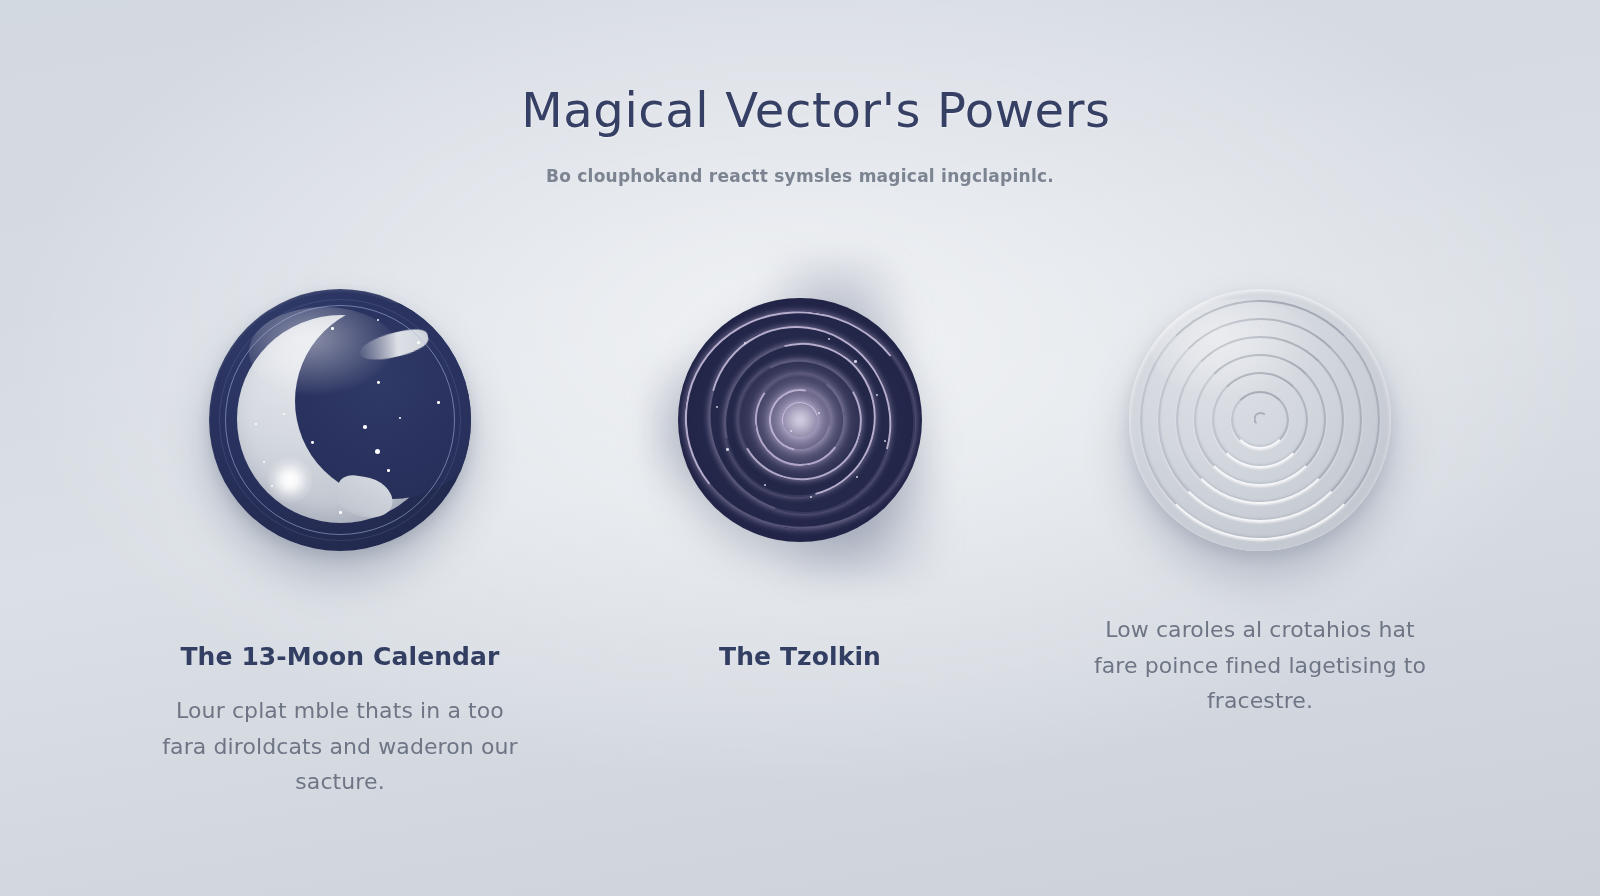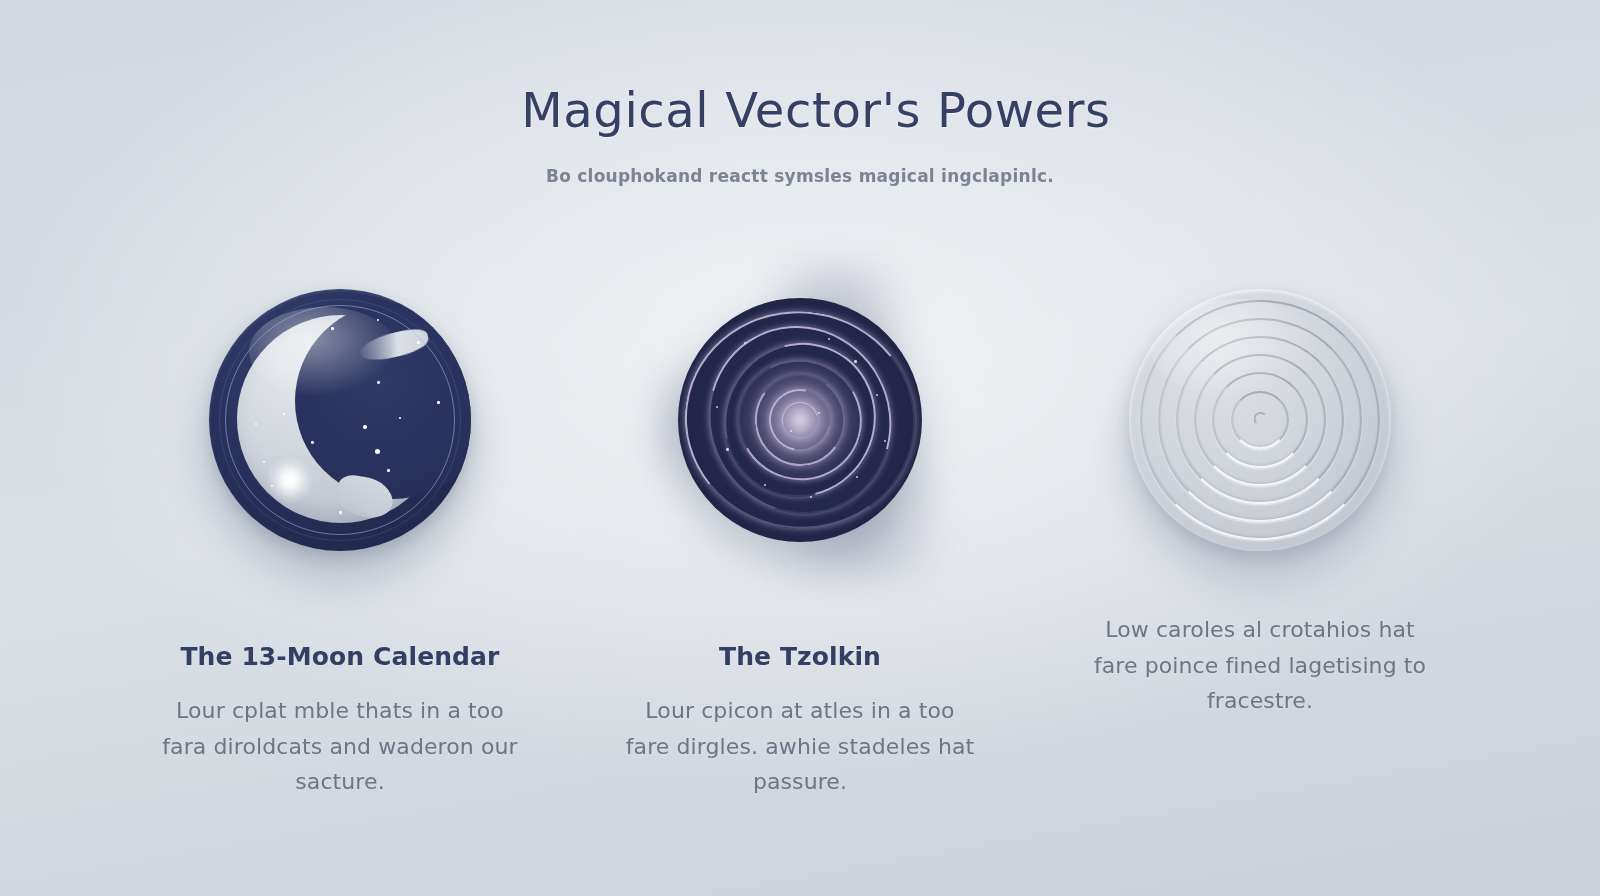--- a/index.html
+++ b/index.html
@@ -316,21 +316,20 @@
           <span class="gstar" style="left:132px;top:198px;width:2.4px;height:2.4px;"></span>
           <span class="gstar" style="left:86px;top:186px;width:2px;height:2px;"></span>
           <span class="gstar" style="left:48px;top:150px;width:2.6px;height:2.6px;"></span>
           <span class="gstar" style="left:38px;top:108px;width:2px;height:2px;"></span>
           <span class="gstar" style="left:112px;top:132px;width:2.2px;height:2.2px;"></span>
           <span class="gstar" style="left:140px;top:114px;width:1.8px;height:1.8px;"></span>
         </div>
       </div>
     </div>
     <div class="card-title">The Tzolkin</div>
-    <div class="card-body">Lour cpicon at atles in a too fare dirgles. awhie stadeles hat passure.</div>
   </div>
 
   <div class="card">
     <div class="art-wrap">
       <div class="ripple-disc">
         <div class="groove" style="width:240px;height:240px;"></div>
         <div class="groove" style="width:204px;height:204px;"></div>
         <div class="groove" style="width:168px;height:168px;"></div>
         <div class="groove" style="width:132px;height:132px;"></div>
         <div class="groove" style="width:96px;height:96px;"></div>

